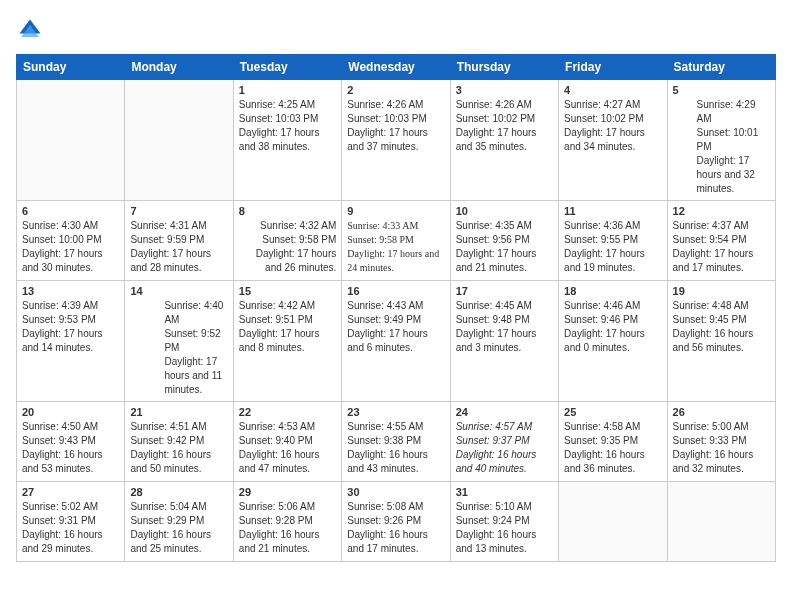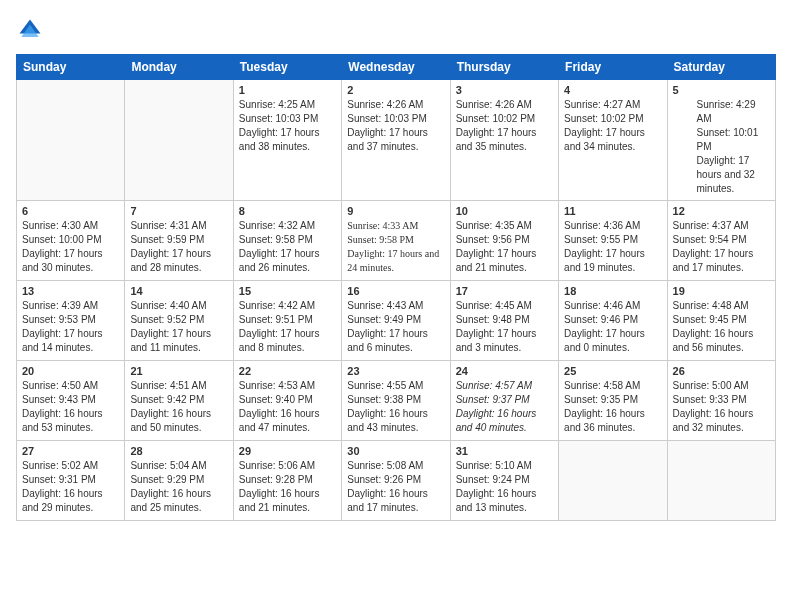--- a/index.html
+++ b/index.html
@@ -163,21 +163,21 @@
 Daylight: 17 hours and 30 minutes.</div>
           </td>
           <td>
             <div class="day-num">7</div>
             <div class="day-info" style="white-space: pre-line;">Sunrise: 4:31 AM
 Sunset: 9:59 PM
 Daylight: 17 hours and 28 minutes.</div>
           </td>
           <td>
             <div class="day-num">8</div>
-            <div class="day-info" style="white-space: pre-line;">Sunrise: 4:32 AM
+            <div class="day-info" style="white-space: pre-line; text-align: right;">Sunrise: 4:32 AM
 Sunset: 9:58 PM
 Daylight: 17 hours and 26 minutes.</div>
           </td>
           <td>
             <div class="day-num">9</div>
             <div class="day-info" style="white-space: pre-line; font-family: Liberation Serif, serif;">Sunrise: 4:33 AM
 Sunset: 9:58 PM
 Daylight: 17 hours and 24 minutes.</div>
           </td>
           <td>
@@ -201,21 +201,21 @@
         </tr>
         <tr>
           <td>
             <div class="day-num">13</div>
             <div class="day-info" style="white-space: pre-line;">Sunrise: 4:39 AM
 Sunset: 9:53 PM
 Daylight: 17 hours and 14 minutes.</div>
           </td>
           <td>
             <div class="day-num">14</div>
-            <div class="day-info" style="white-space: pre-line;">Sunrise: 4:40 AM
+            <div class="day-info" style="white-space: pre-line; margin-left: 34px;">Sunrise: 4:40 AM
 Sunset: 9:52 PM
 Daylight: 17 hours and 11 minutes.</div>
           </td>
           <td>
             <div class="day-num">15</div>
             <div class="day-info" style="white-space: pre-line;">Sunrise: 4:42 AM
 Sunset: 9:51 PM
 Daylight: 17 hours and 8 minutes.</div>
           </td>
           <td>

